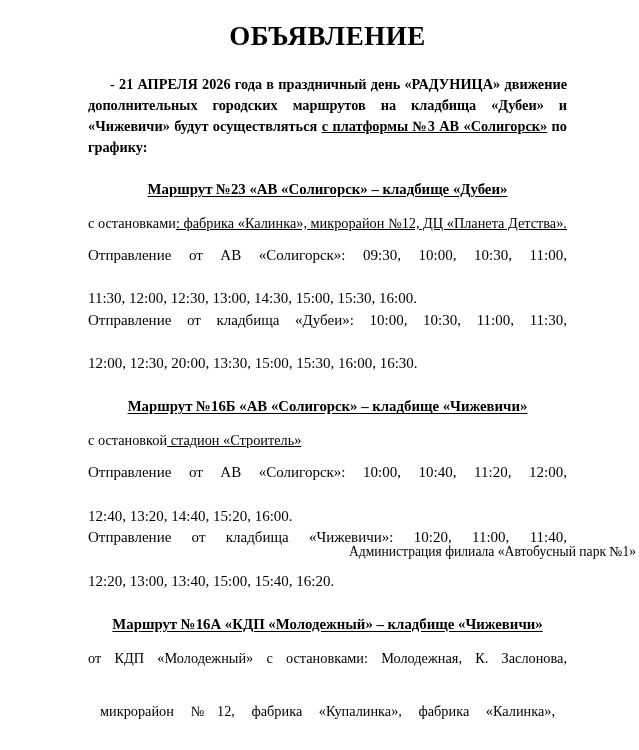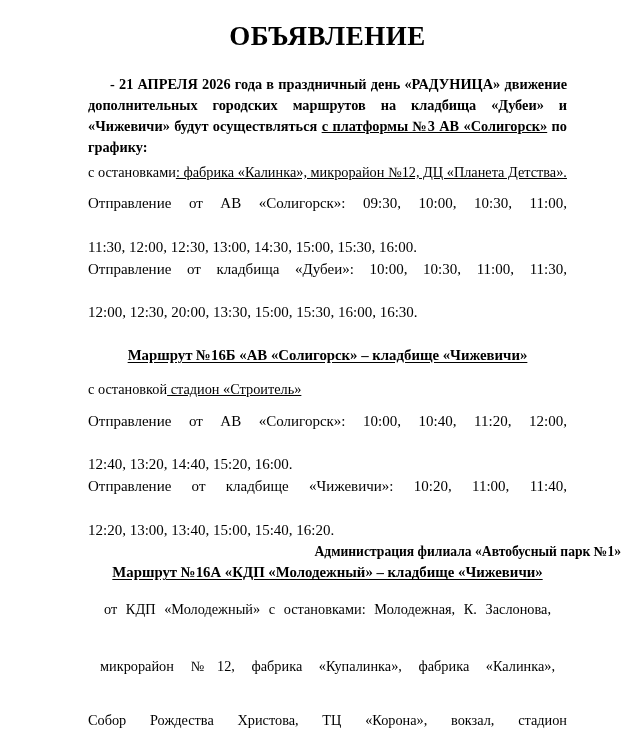--- a/index.html
+++ b/index.html
@@ -77,24 +77,24 @@
   }
   .times p {
     margin: 0;
     text-align: justify;
     text-align-last: left;
   }
 
   .footer {
     position: absolute;
     left: 88px;
-    right: 18px;
+    right: 3px;
     bottom: 18px;
     text-align: right;
-    font-weight: bold;
+    font-weight: normal;
     font-size: 13.6px;
     line-height: 1.3;
   }
 
   
   .jline {
     display: block;
     text-align: justify;
   }
   .jline::after {
@@ -106,45 +106,46 @@
 </style>
 </head>
 <body>
 
 <div class="page">
 
   <h1 class="doc-title">ОБЪЯВЛЕНИЕ</h1>
 
   <p class="intro"><span>- 21 АПРЕЛЯ 2026 года в праздничный день «РАДУНИЦА» движение дополнительных городских маршрутов на кладбища «Дубеи» и «Чижевичи» будут осуществляться </span><span class="u">с платформы №3 АВ «Солигорск»</span><span> по графику:</span></p>
 
+  <div class="route-heading"><span class="inner">Маршрут №23 «АВ «Солигорск» – кладбище «Дубеи»</span></div>
 
   <p class="stops"><span>с остановками</span><span class="u">: фабрика «Калинка», микрорайон №12, ДЦ «Планета Детства».</span></p>
 
   <div class="times">
     <p class="jline"><span>Отправление от АВ «Солигорск»:</span> <span>09:30, 10:00, 10:30, 11:00,</span></p>
     <p><span>11:30, 12:00, 12:30, 13:00, 14:30, 15:00, 15:30, 16:00.</span></p>
     <p class="jline"><span>Отправление от кладбища «Дубеи»:</span> <span>10:00, 10:30, 11:00, 11:30,</span></p>
     <p><span>12:00, 12:30, 20:00, 13:30, 15:00, 15:30, 16:00, 16:30.</span></p>
   </div>
 
   <div class="route-heading"><span class="inner">Маршрут №16Б «АВ «Солигорск» – кладбище «Чижевичи»</span></div>
 
   <p class="stops"><span>с остановкой</span><span class="u"> стадион «Строитель»</span></p>
 
   <div class="times">
     <p class="jline"><span>Отправление от АВ «Солигорск»:</span> <span>10:00, 10:40, 11:20, 12:00,</span></p>
     <p><span>12:40, 13:20, 14:40, 15:20, 16:00.</span></p>
-    <p class="jline"><span>Отправление от кладбище «Чижевичи»:</span> <span>10:20, 11:00, 11:40,</span></p>
+    <p class="jline"><span>Отправление от кладбища «Чижевичи»:</span> <span>10:20, 11:00, 11:40,</span></p>
     <p><span>12:20, 13:00, 13:40, 15:00, 15:40, 16:20.</span></p>
   </div>
 
   <div class="route-heading"><span class="inner">Маршрут №16А «КДП «Молодежный» – кладбище «Чижевичи»</span></div>
 
   <div class="stops-plain">
-    <p class="jline" style="margin:16px">от КДП «Молодежный» с остановками:  Молодежная, К. Заслонова,</p>
+    <p class="jline" style="margin:0">от КДП «Молодежный» с остановками:  Молодежная, К. Заслонова,</p>
     <p class="jline" style="margin:12px">микрорайон №12, фабрика «Купалинка», фабрика «Калинка»,</p>
     <p class="jline" style="margin:0">Собор Рождества Христова, ТЦ «Корона», вокзал, стадион</p>
 
   </div>
 
   <div class="footer">Администрация  филиала «Автобусный парк №1»</div>
 
 </div>
 
 </body></html>

